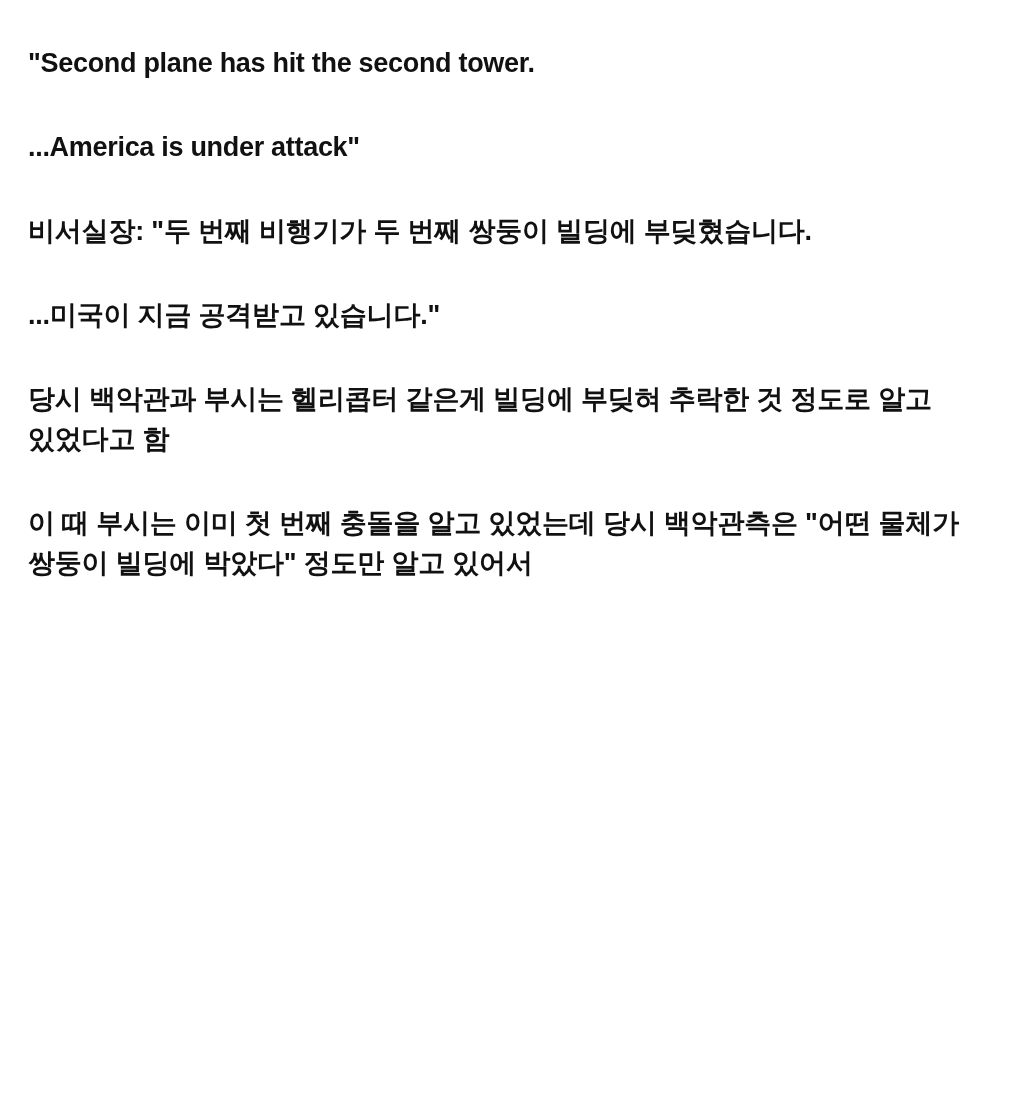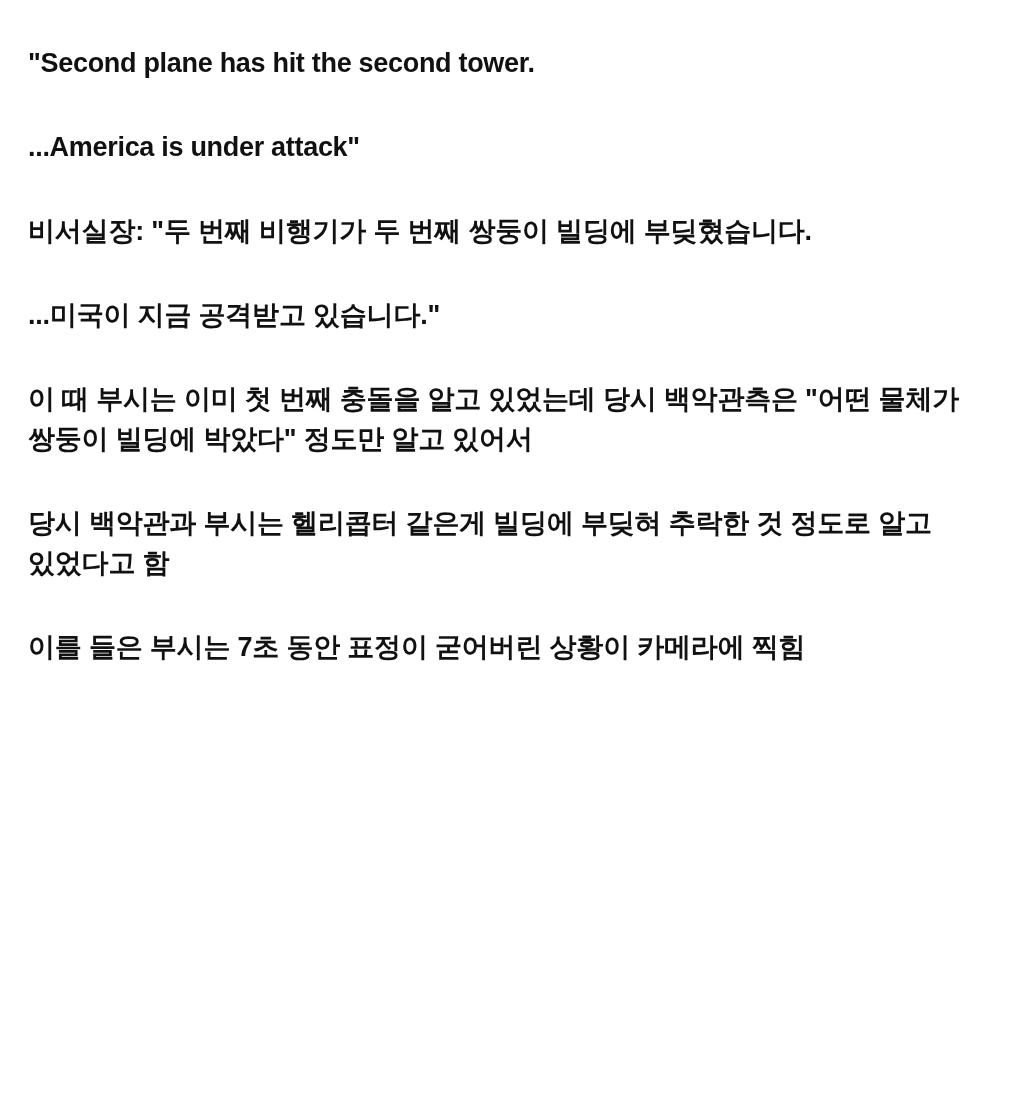--- a/index.html
+++ b/index.html
@@ -40,16 +40,15 @@
   }
 </style>
 </head>
 <body>
 
 <div class="page">
   <p class="para latin">"Second plane has hit the second tower.</p>
   <p class="para latin">...America is under attack"</p>
   <p class="para">비서실장: "두 번째 비행기가 두 번째 쌍둥이 빌딩에 부딪혔습니다.</p>
   <p class="para">...미국이 지금 공격받고 있습니다."</p>
+  <p class="para">당시 백악관과 부시는 헬리콥터 같은게 빌딩에 부딪혀 추락한 것 정도로 알고 있었다고 함</p>
   <p class="para">이 때 부시는 이미 첫 번째 충돌을 알고 있었는데 당시 백악관측은 "어떤 물체가 쌍둥이 빌딩에 박았다" 정도만 알고 있어서</p>
-  <p class="para">당시 백악관과 부시는 헬리콥터 같은게 빌딩에 부딪혀 추락한 것 정도로 알고 있었다고 함</p>
-  <p class="para">이를 들은 부시는 7초 동안 표정이 굳어버린 상황이 카메라에 찍힘</p>
 </div>
 
 </body></html>

